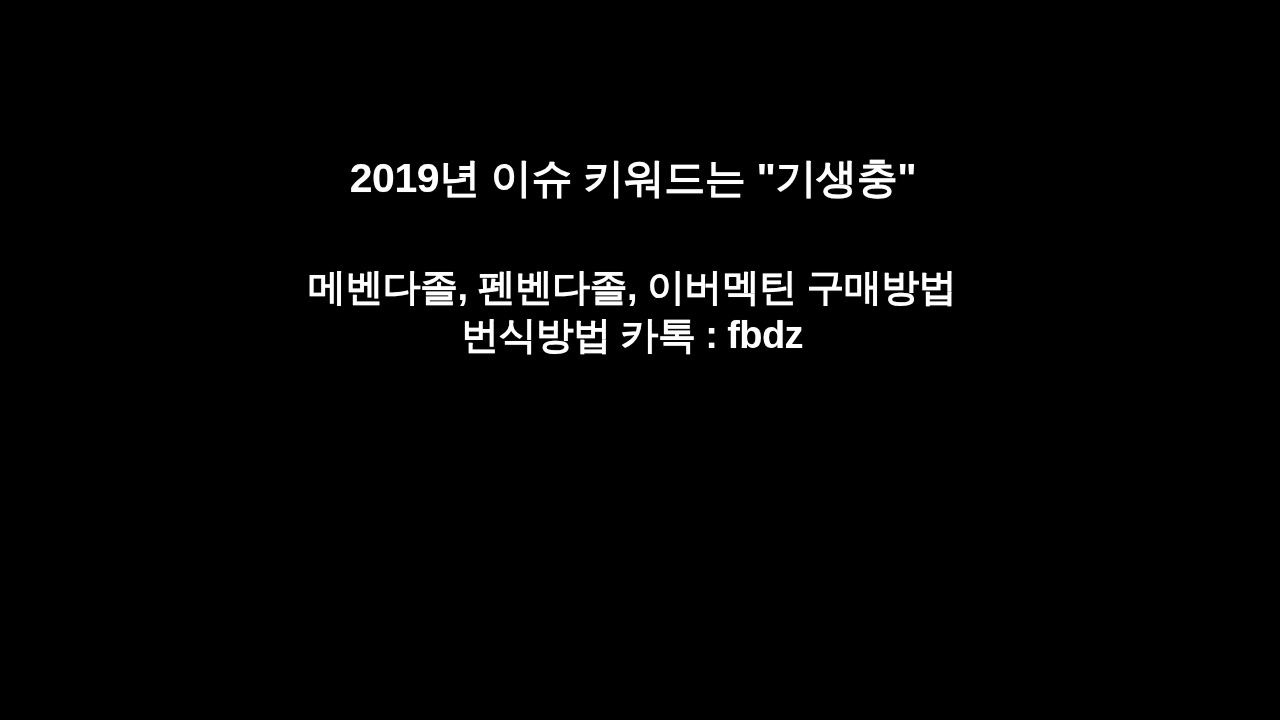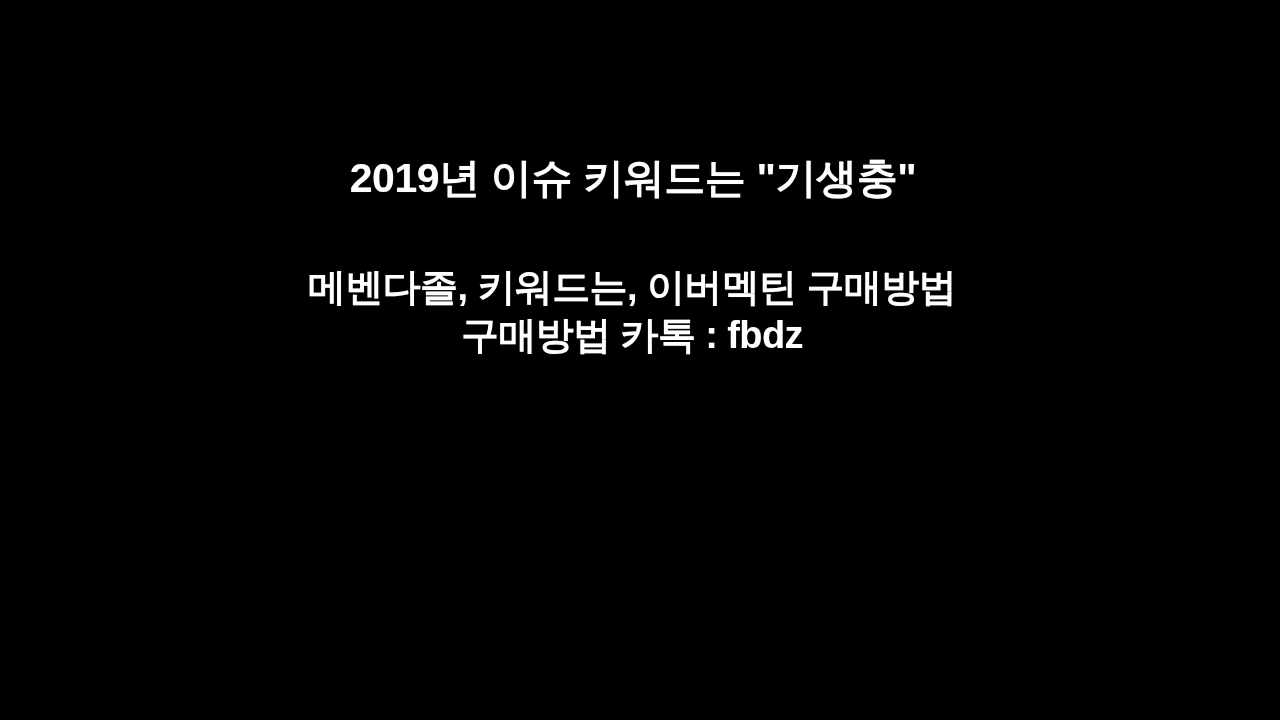--- a/index.html
+++ b/index.html
@@ -87,19 +87,19 @@
 <body>
 
 <div class="title-card">
 
   <div class="text-stack">
 
     <div class="kicker">2019년 이슈 키워드는 "기생충"</div>
 
 
     <div class="subcaption">
-      <span class="subcaption-line">메벤다졸, 키워드는, 이버멕틴 구매방법</span>
-      <span class="subcaption-line">구매방법 카톡 : fbdz</span>
+      <span class="subcaption-line">메벤다졸, 펜벤다졸, 이버멕틴 구매방법</span>
+      <span class="subcaption-line">번식방법 카톡 : fbdz</span>
     </div>
 
   </div>
 
 </div>
 
 </body></html>

